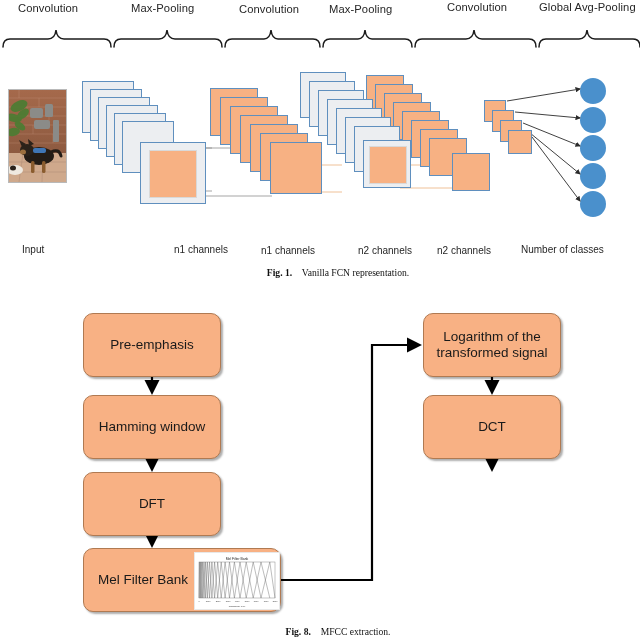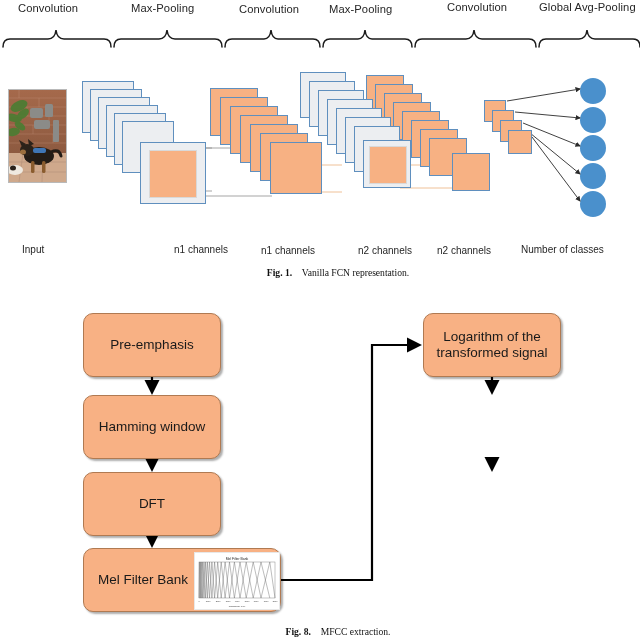--- a/index.html
+++ b/index.html
@@ -339,20 +339,23 @@
           <text x="71" y="49">7000</text>
           <text x="80" y="49">8000</text>
         </g>
         <text x="42" y="53.5" font-size="2.4" text-anchor="middle" fill="#222" font-family="Liberation Sans, sans-serif">Frequency (Hz)</text>
       </svg>
     </div>
 
     <div class="fbox" style="left:423px;top:23px;width:138px;height:64px;">
       <span>Logarithm of the transformed signal</span>
     </div>
+    <div class="fbox" style="left:423px;top:105px;width:138px;height:64px;">
+      <span>DCT</span>
+    </div>
 
     <div class="caption" style="left:0;top:336px;">
       <b>Fig. 8.</b>
       <span style="display:inline-block;width:5px"></span>
       <span>MFCC extraction.</span>
     </div>
   </div>
 
 </div>
 

